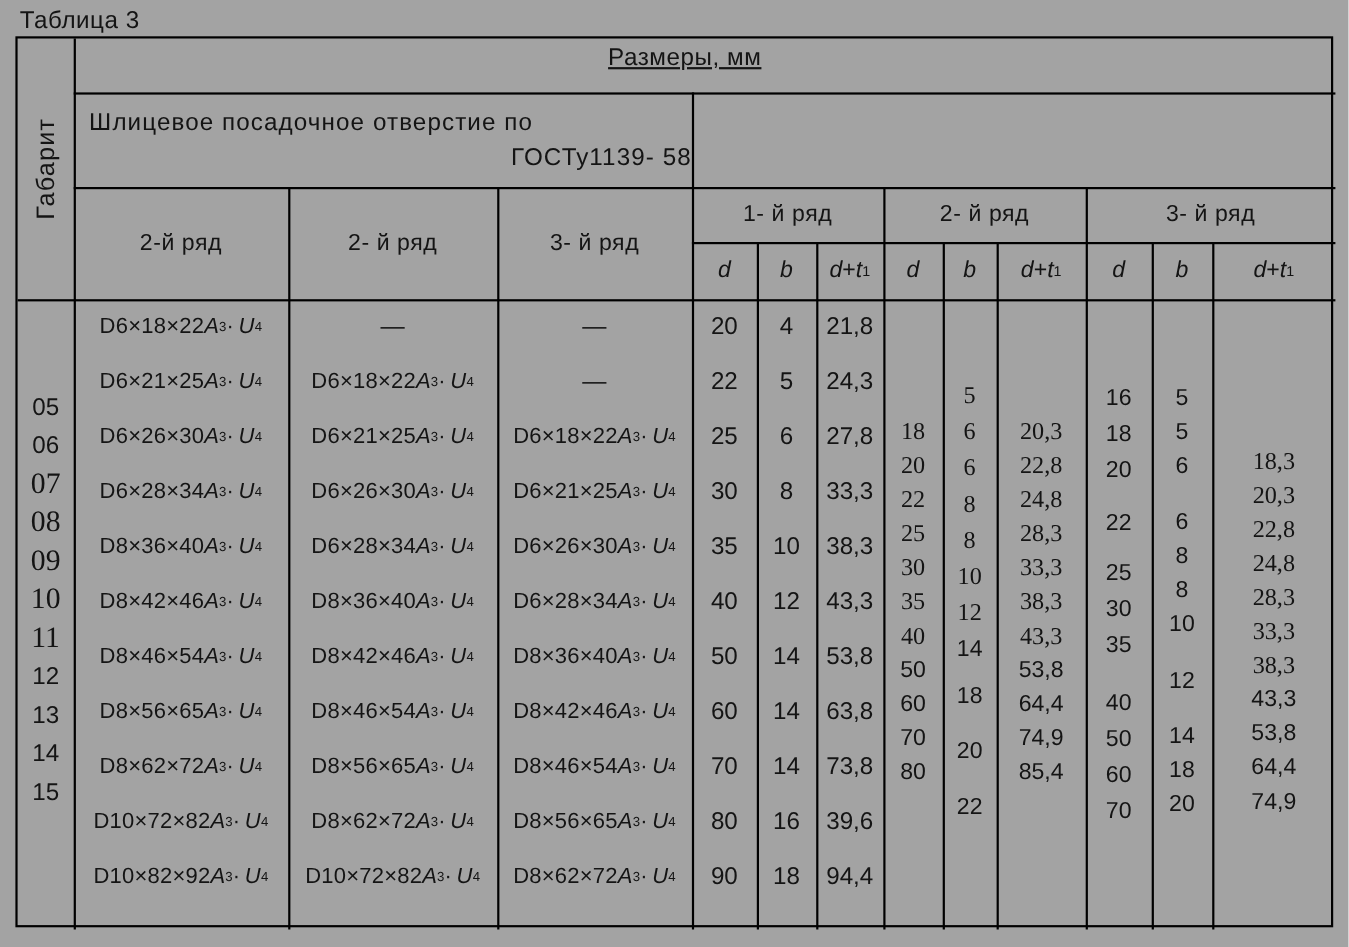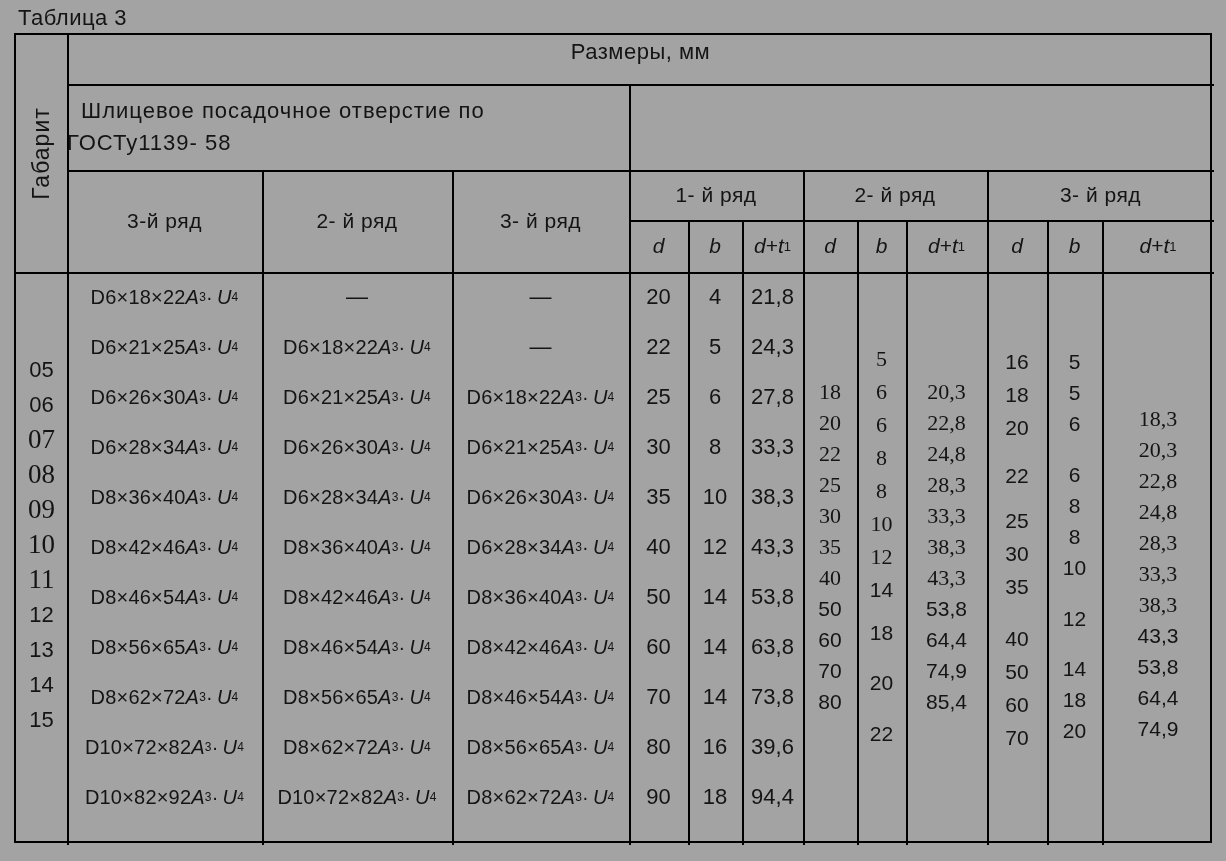--- a/index.html
+++ b/index.html
@@ -7,21 +7,21 @@
         font-family:"Liberation Sans", sans-serif;overflow:hidden;}
   .title{position:absolute;left:18px;top:5px;font-size:22px;letter-spacing:.5px;}
   .tbl{position:absolute;left:14px;top:33px;width:1198px;height:810px;border:2px solid #000;box-sizing:border-box;}
   .vline,.hline{position:absolute;background:#000;}
   .vline{width:2px;}
   .hline{height:2px;}
   .cell{position:absolute;display:flex;align-items:center;justify-content:center;text-align:center;box-sizing:border-box;}
   .h-size{font-size:22px;letter-spacing:.5px;}
   .h-spline{flex-direction:column;align-items:stretch;justify-content:center;font-size:22px;letter-spacing:1px;}
   .h-spline .l1{text-align:left;padding-left:14px;}
-  .h-spline .l2{text-align:left;margin-top:6px;}
+  .h-spline .l2{text-align:right;margin-top:6px;}
   .h-smooth{font-size:22px;letter-spacing:1px;}
   .h-row{font-size:21px;letter-spacing:.5px;}
   .h-sub{font-size:21px;}
   .h-sub i{font-style:italic;}
   .h-sub sub{font-size:13px;}
   .col{position:absolute;top:237px;height:573px;display:flex;flex-direction:column;align-items:center;box-sizing:border-box;}
   .item{display:flex;align-items:center;justify-content:center;flex:none;white-space:nowrap;}
   .item i{font-style:italic;}
   .item sub{font-size:0.6em;}
   .item .u{margin-left:4px;}
@@ -84,29 +84,29 @@
     <div class="vline" style="left:1086px;top:185px;height:625px;"></div>
     <div class="hline" style="top:49px;left:51px;width:1147px;"></div>
     <div class="hline" style="top:135px;left:51px;width:1147px;"></div>
     <div class="hline" style="top:185px;left:613px;width:585px;"></div>
     <div class="hline" style="top:237px;left:0;width:1198px;"></div>
 
     <div class="g-label-box">
       <div class="g-label">Габарит</div>
     </div>
 
-    <div class="cell h-size" style="left:51px;top:0;width:1147px;height:33px;">Размеры, мм</div>
+    <div class="cell h-size" style="left:33px;top:0;width:1147px;height:33px;text-decoration:underline;">Размеры, мм</div>
 
     <div class="cell h-spline" style="left:51px;top:49px;width:562px;height:86px;">
       <div class="l1">Шлицевое посадочное отверстие по</div>
       <div class="l2">ГОСТу1139- 58</div>
     </div>
 
 
-    <div class="cell h-row" style="left:51px;top:135px;width:195px;height:102px;">3-й ряд</div>
+    <div class="cell h-row" style="left:51px;top:135px;width:195px;height:102px;">2-й ряд</div>
     <div class="cell h-row" style="left:246px;top:135px;width:190px;height:102px;">2- й ряд</div>
     <div class="cell h-row" style="left:436px;top:135px;width:177px;height:102px;">3- й ряд</div>
 
     <div class="cell h-row" style="left:613px;top:135px;width:174px;height:50px;">1- й ряд</div>
     <div class="cell h-row" style="left:787px;top:135px;width:184px;height:50px;">2- й ряд</div>
     <div class="cell h-row" style="left:971px;top:135px;width:227px;height:50px;">3- й ряд</div>
 
     <div class="cell h-sub" style="left:613px;top:185px;width:59px;height:52px;">
         <i>d</i>
       </div>

